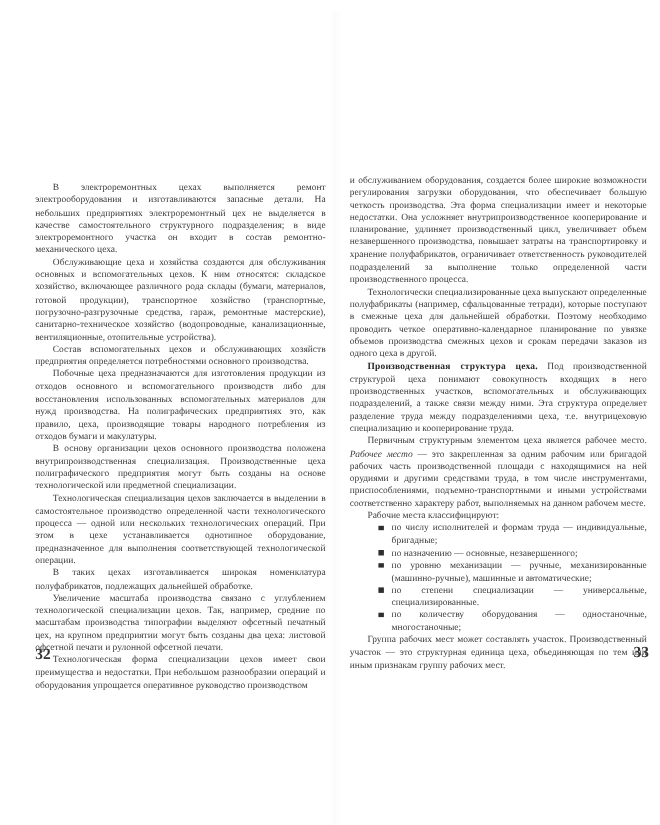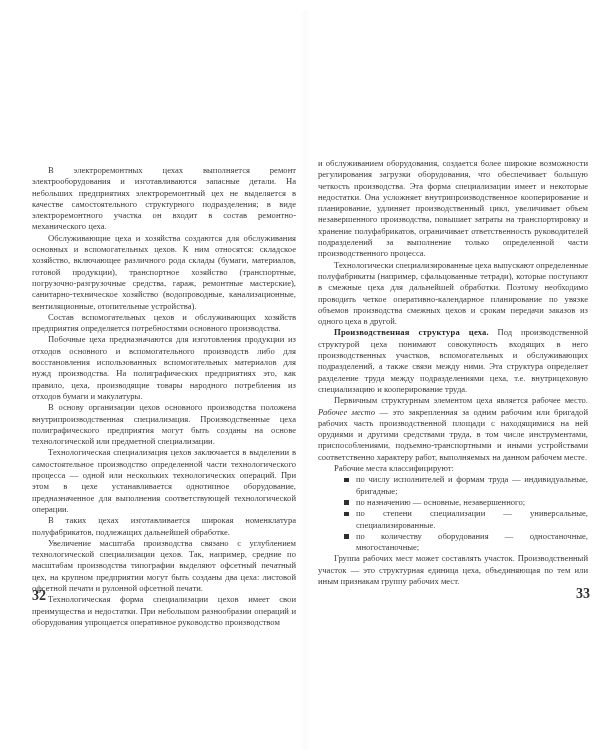--- a/index.html
+++ b/index.html
@@ -110,20 +110,21 @@
 
   <div class="page page-right">
     <p class="noindent">и обслуживанием оборудования, создается более широкие возможности регулирования загрузки оборудования, что обеспечивает большую четкость производства. Эта форма специализации имеет и некоторые недостатки. Она усложняет внутрипроизводственное кооперирование и планирование, удлиняет производственный цикл, увеличивает объем незавершенного производства, повышает затраты на транспортировку и хранение полуфабрикатов, ограничивает ответственность руководителей подразделений за выполнение только определенной части производственного процесса.</p>
     <p>Технологически специализированные цеха выпускают определенные полуфабрикаты (например, сфальцованные тетради), которые поступают в смежные цеха для дальнейшей обработки. Поэтому необходимо проводить четкое оперативно-календарное планирование по увязке объемов производства смежных цехов и срокам передачи заказов из одного цеха в другой.</p>
     <p><span class="bold-lead">Производственная структура цеха.</span><span> Под производственной структурой цеха понимают совокупность входящих в него производственных участков, вспомогательных и обслуживающих подразделений, а также связи между ними. Эта структура определяет разделение труда между подразделениями цеха, т.е. внутрицеховую специализацию и кооперирование труда.</span></p>
     <p><span>Первичным структурным элементом цеха является рабочее место. </span><span class="italic">Рабочее место</span><span> — это закрепленная за одним рабочим или бригадой рабочих часть производственной площади с находящимися на ней орудиями и другими средствами труда, в том числе инструментами, приспособлениями, подъемно-транспортными и иными устройствами соответственно характеру работ, выполняемых на данном рабочем месте.</span></p>
     <p>Рабочие места классифицируют:</p>
     <ul class="classify">
       <li><span class="bullet"></span><span>по числу исполнителей и формам труда — индивидуальные, бригадные;</span></li>
       <li><span class="bullet"></span><span>по назначению — основные, незавершенного;</span></li>
+      <li><span class="bullet"></span><span>по уровню механизации — ручные, механизированные (машинно-ручные), машинные и автоматические;</span></li>
       <li><span class="bullet"></span><span>по степени специализации — универсальные, специализированные.</span></li>
       <li><span class="bullet"></span><span>по количеству оборудования — одностаночные, многостаночные;</span></li>
     </ul>
     <p>Группа рабочих мест может составлять участок. Производственный участок — это структурная единица цеха, объединяющая по тем или иным признакам группу рабочих мест.</p>
   </div>
   <div class="page-number pn-right">33</div>
 
 </div>
 
 </body></html>

